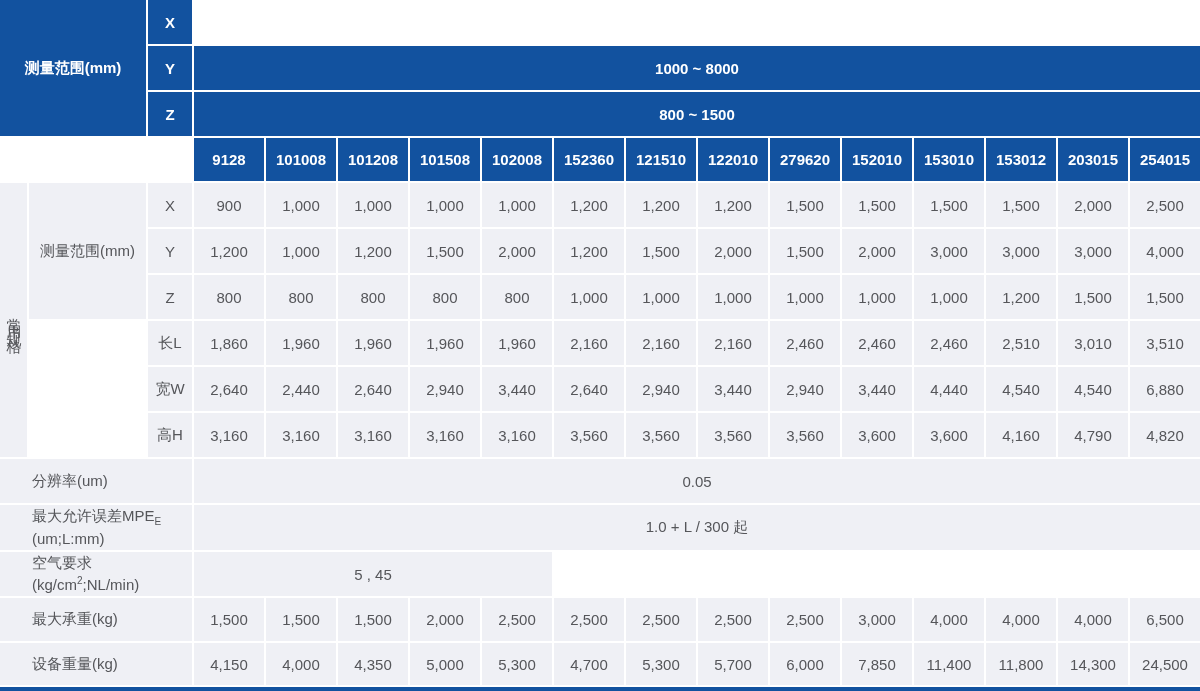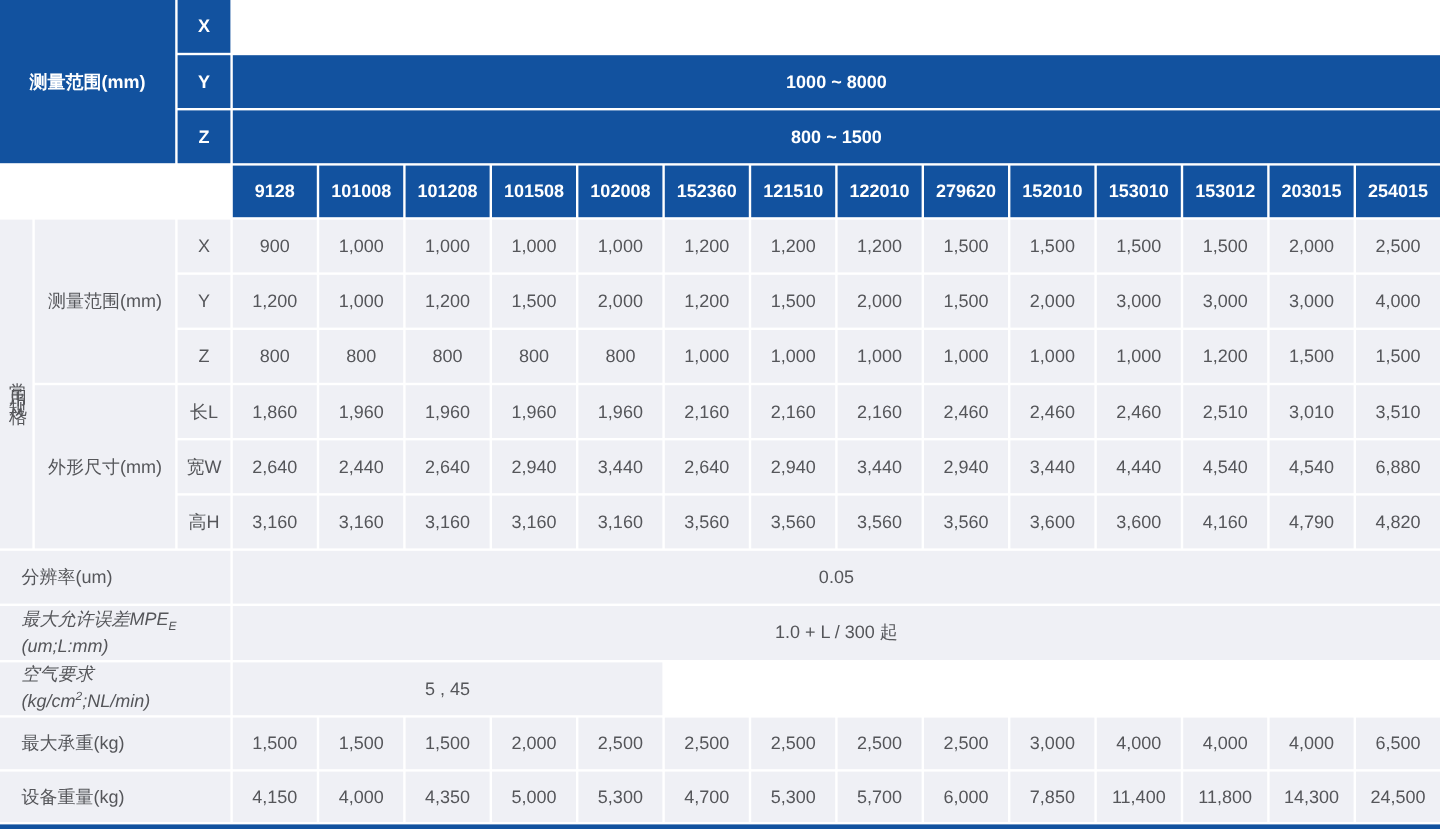--- a/index.html
+++ b/index.html
@@ -25,29 +25,28 @@
     display:flex;align-items:center;justify-content:center;
   }
   .g{ 
     background:#EFF0F5;
     color:#55565A;
     font-size:15px;
     display:flex;align-items:center;justify-content:center;
   }
   .lab{ 
     justify-content:flex-start;
-    padding-left:18px;
+    padding-left:32px;
     box-sizing:border-box;
   }
   .two{ 
     flex-direction:column;
     align-items:flex-start;
-    justify-content:flex-end;
+    justify-content:space-between;
     line-height:22px;
-    font-style:italic;
   }
   .vert{ 
     writing-mode:vertical-rl;
     text-orientation:upright;
     letter-spacing:7px;
   }
   sub,sup{font-size:10px;line-height:0;}
   .strip{background:#12529F;}
 </style>
 </head>
@@ -72,21 +71,20 @@
   <div class="b" style="grid-area:4/11">122010</div>
   <div class="b" style="grid-area:4/12">279620</div>
   <div class="b" style="grid-area:4/13">152010</div>
   <div class="b" style="grid-area:4/14">153010</div>
   <div class="b" style="grid-area:4/15">153012</div>
   <div class="b" style="grid-area:4/16">203015</div>
   <div class="b" style="grid-area:4/17">254015</div>
 
   <div class="g vert" style="grid-area:5/1/11/2">常用规格</div>
   <div class="g" style="grid-area:5/2/8/3">测量范围(mm)</div>
-  <div class="g" style="grid-area:8/2/11/3">外形尺寸(mm)</div>
   <div class="g" style="grid-area:5/3">X</div>
   <div class="g" style="grid-area:6/3">Y</div>
   <div class="g" style="grid-area:7/3">Z</div>
   <div class="g" style="grid-area:8/3">长L</div>
   <div class="g" style="grid-area:9/3">宽W</div>
   <div class="g" style="grid-area:10/3">高H</div>
 
   <div class="g" style="grid-area:5/4">900</div>
   <div class="g" style="grid-area:5/5">1,000</div>
   <div class="g" style="grid-area:5/6">1,000</div>

